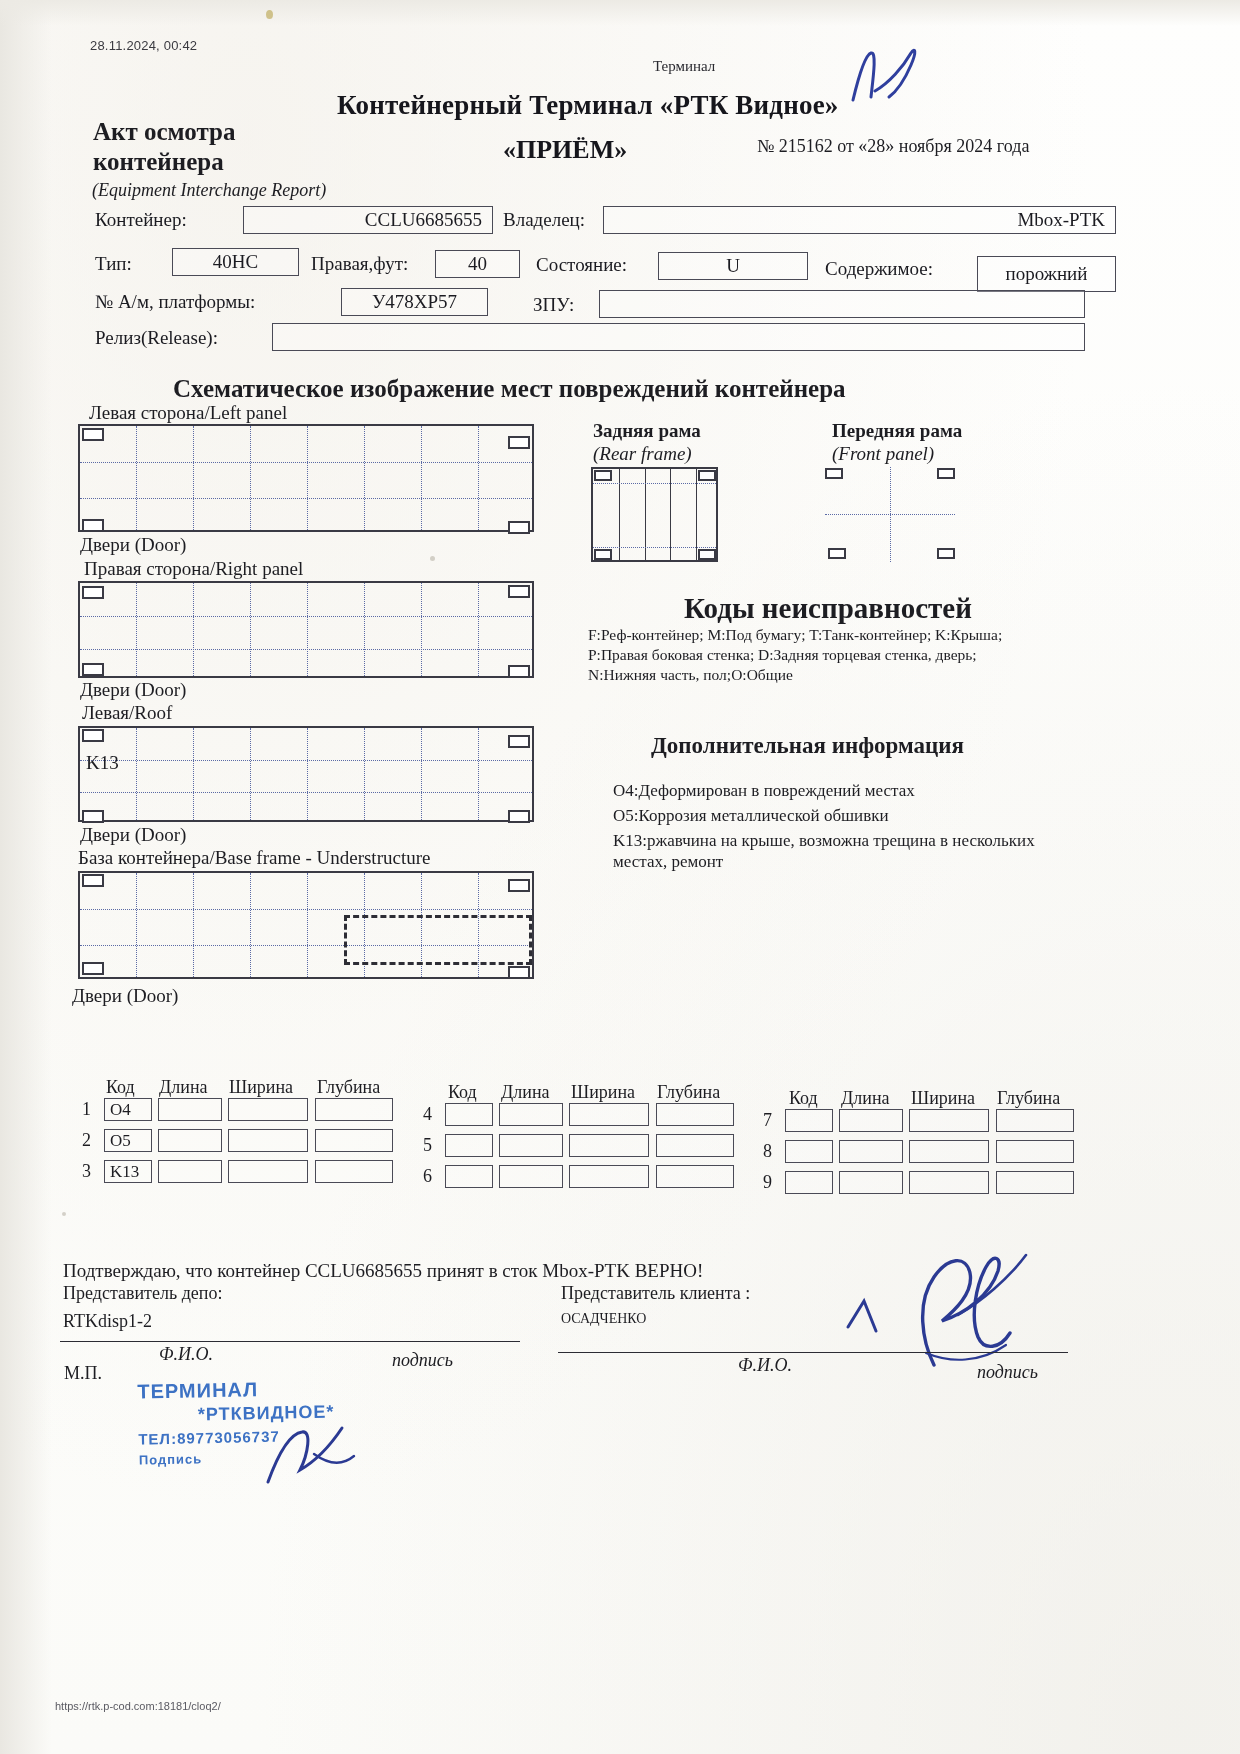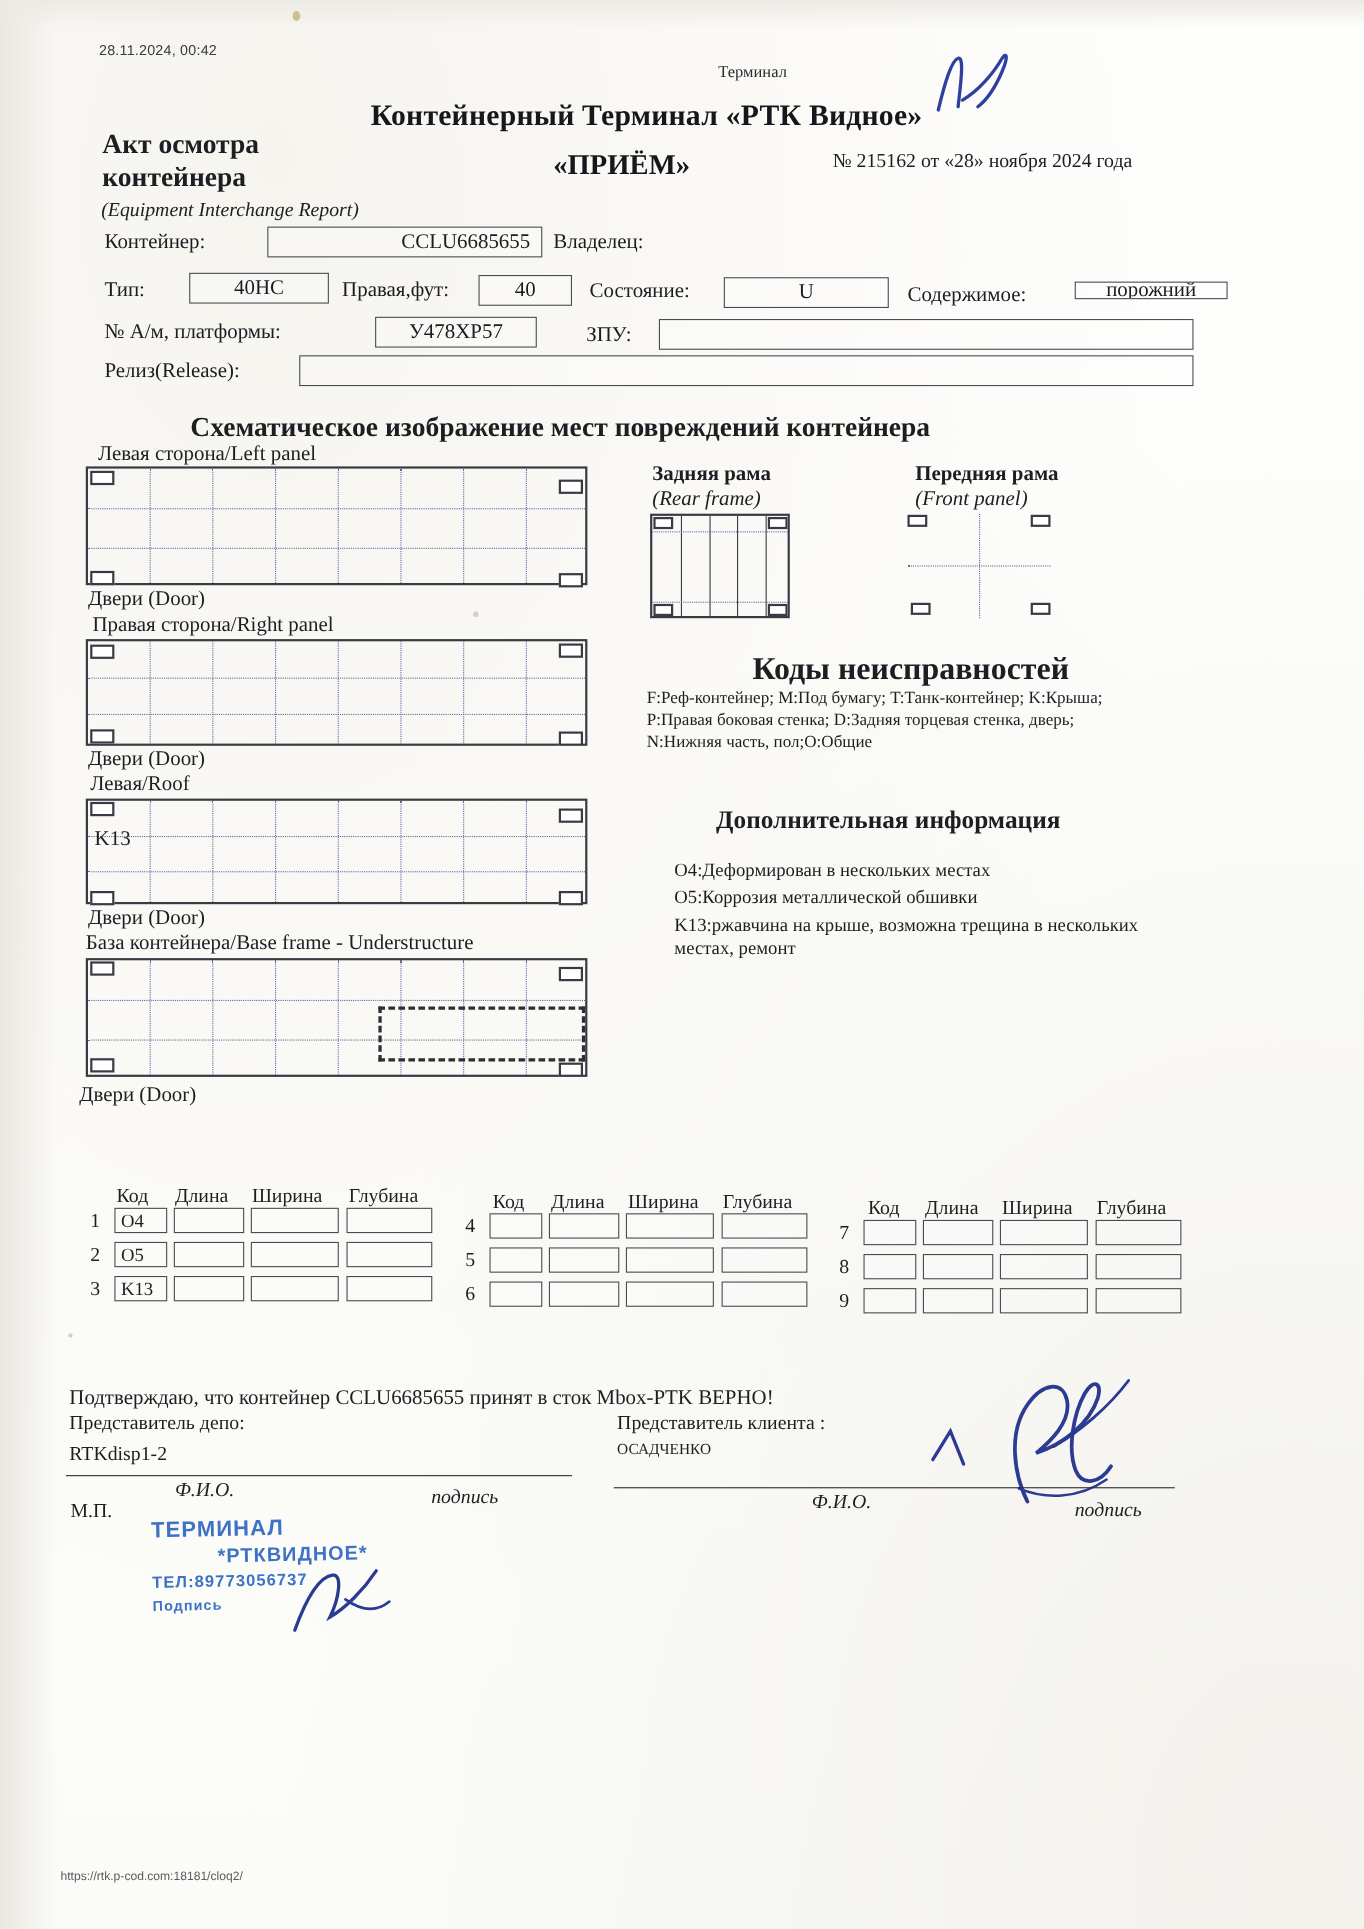--- a/index.html
+++ b/index.html
@@ -286,32 +286,33 @@
   <div class="abs title-priem">«ПРИЁМ»</div>
   <div class="abs act-line1">Акт осмотра</div>
   <div class="abs act-line2">контейнера</div>
   <div class="abs eir-en">(Equipment Interchange Report)</div>
   <div class="abs doc-number">№ 215162 от «28» ноября 2024 года</div>
 
   <div class="abs lbl" style="left:95px;top:209px;">Контейнер:</div>
   <div class="fld right" style="left:243px;top:206px;width:250px;height:28px;">CCLU6685655</div>
 
   <div class="abs lbl" style="left:503px;top:209px;">Владелец:</div>
+  <div class="fld right" style="left:603px;top:206px;width:513px;height:28px;">Mbox-PTK</div>
 
   <div class="abs lbl" style="left:95px;top:253px;">Тип:</div>
   <div class="fld" style="left:172px;top:248px;width:127px;height:28px;">40HC</div>
 
   <div class="abs lbl" style="left:311px;top:253px;">Правая,фут:</div>
   <div class="fld" style="left:435px;top:250px;width:85px;height:28px;">40</div>
 
   <div class="abs lbl" style="left:536px;top:254px;">Состояние:</div>
   <div class="fld" style="left:658px;top:252px;width:150px;height:28px;">U</div>
 
   <div class="abs lbl" style="left:825px;top:258px;">Содержимое:</div>
-  <div class="fld" style="left:977px;top:256px;width:139px;height:16px;">порожний</div>
+  <div class="fld" style="left:977px;top:256px;width:139px;height:36px;">порожний</div>
 
   <div class="abs lbl" style="left:95px;top:291px;">№ А/м, платформы:</div>
   <div class="fld" style="left:341px;top:288px;width:147px;height:28px;">У478ХР57</div>
 
   <div class="abs lbl" style="left:533px;top:294px;">ЗПУ:</div>
   <div class="fld" style="left:599px;top:290px;width:486px;height:28px;"></div>
 
   <div class="abs lbl" style="left:95px;top:327px;">Релиз(Release):</div>
   <div class="fld" style="left:272px;top:323px;width:813px;height:28px;"></div>
 
@@ -419,21 +420,21 @@
 
   <div class="abs codes-title">Коды неисправностей</div>
   <div class="abs codes-body">
     <div>F:Реф-контейнер; M:Под бумагу; T:Танк-контейнер; K:Крыша;</div>
     <div>P:Правая боковая стенка; D:Задняя торцевая стенка, дверь;</div>
     <div>N:Нижняя часть, пол;O:Общие</div>
   </div>
 
   <div class="abs addinfo-title">Дополнительная информация</div>
   <div class="abs addinfo-body">
-    <div>O4:Деформирован в нескольких местах</div>
+    <div>O4:Деформирован в повреждений местах</div>
     <div>O5:Коррозия металлической обшивки</div>
     <div>K13:ржавчина на крыше, возможна трещина в нескольких</div>
     <div style="margin-top:-4px;">местах, ремонт</div>
   </div>
 
   <div class="dmg-head" style="left:106px;top:1077px;">Код</div>
   <div class="dmg-head" style="left:159px;top:1077px;">Длина</div>
   <div class="dmg-head" style="left:229px;top:1077px;">Ширина</div>
   <div class="dmg-head" style="left:317px;top:1077px;">Глубина</div>
 

